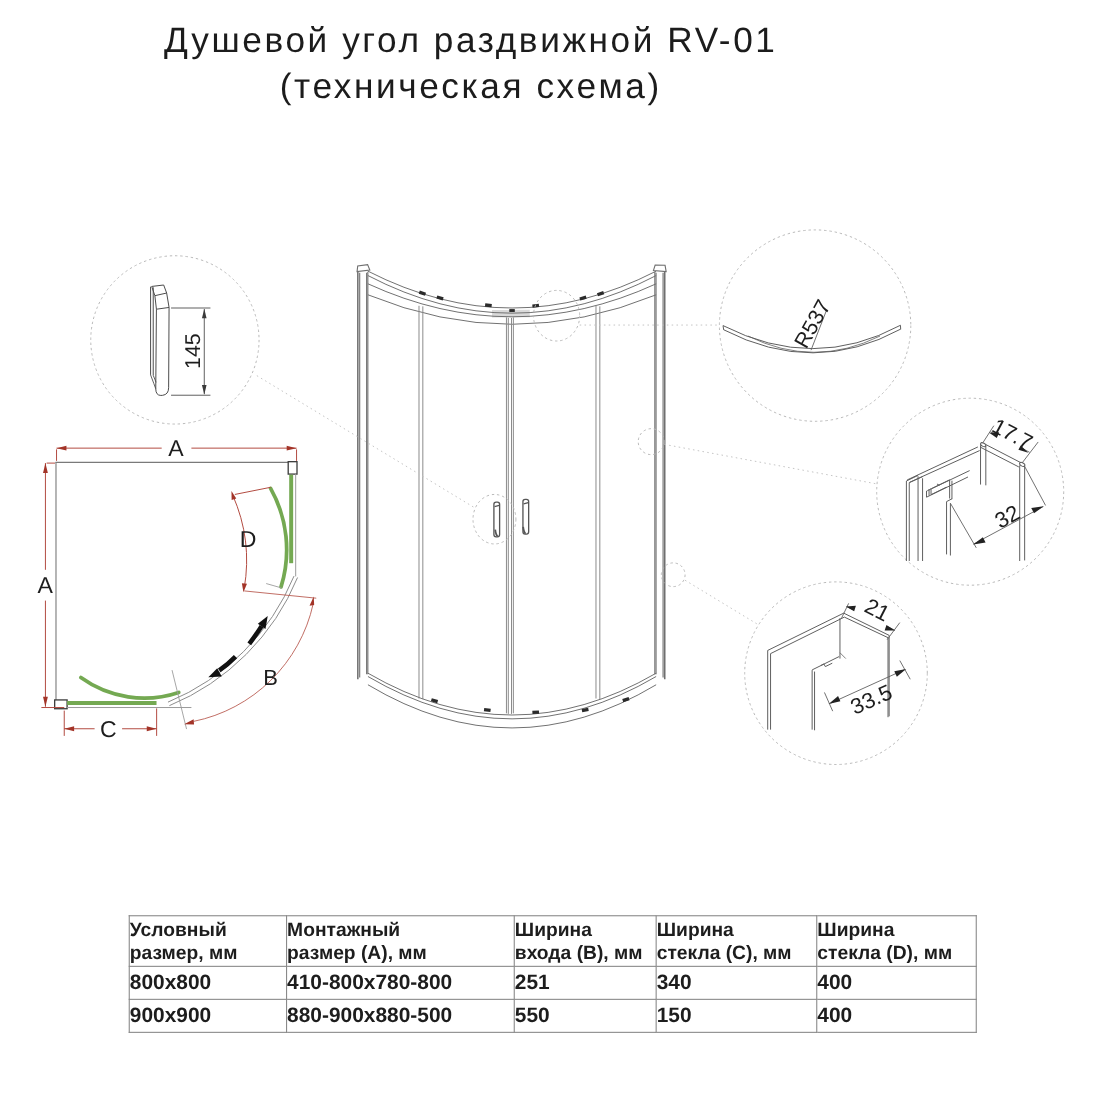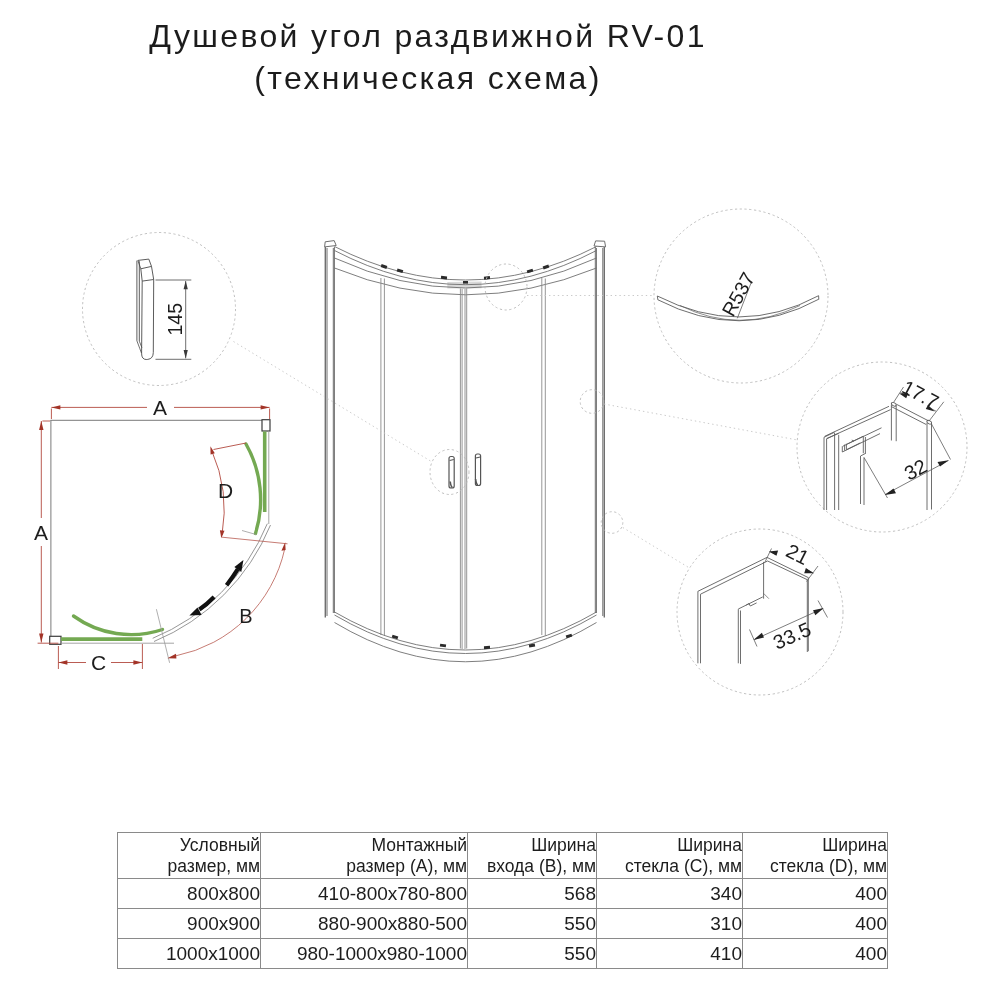--- a/index.html
+++ b/index.html
@@ -2,21 +2,21 @@
 <html><head>
 <meta charset="utf-8">
 <style>
   html,body{margin:0;padding:0;background:#ffffff;width:1000px;height:1000px;overflow:hidden;}
   body{font-family:"Liberation Sans", sans-serif;}
   .title{position:absolute;left:0;top:15px;width:856px;text-align:center;
          font-size:32px;line-height:42px;color:#1c1c1c;letter-spacing:2.35px;}
   svg{position:absolute;left:0;top:0;}
   table{position:absolute;left:117px;top:832px;border-collapse:collapse;table-layout:fixed;
         font-size:19px;color:#1d1d1d;}
-  td,th{border:1px solid #8a8a8a;text-align:right;vertical-align:middle;font-weight:400;padding:0;}
+  td,th{border:1px solid #8a8a8a;text-align:left;vertical-align:middle;font-weight:700;padding:0;}
   th{font-size:17.5px;line-height:21px;height:45px;}
   td{height:29px;}
 </style>
 </head>
 <body>
 
 <div class="title">Душевой угол раздвижной RV-01<br>(техническая схема)</div>
 
 <svg width="1000" height="1000" viewBox="0 0 1000 1000" fill="none">
 
@@ -432,32 +432,25 @@
       <tr>
         <th>Условный<br>размер, мм</th>
         <th>Монтажный<br>размер (А), мм</th>
         <th>Ширина<br>входа (В), мм</th>
         <th>Ширина<br>стекла (С), мм</th>
         <th>Ширина<br>стекла (D), мм</th>
       </tr>
   <tr>
         <td>800х800</td>
         <td>410-800х780-800</td>
-        <td>568</td>
+        <td>251</td>
         <td>340</td>
         <td>400</td>
       </tr>
   <tr>
         <td>900х900</td>
         <td>880-900х880-500</td>
         <td>550</td>
-        <td>310</td>
-        <td>400</td>
-      </tr>
-  <tr>
-        <td>1000х1000</td>
-        <td>980-1000х980-1000</td>
-        <td>550</td>
-        <td>410</td>
+        <td>150</td>
         <td>400</td>
       </tr>
 </tbody>
   </table>
 
 </body></html>

